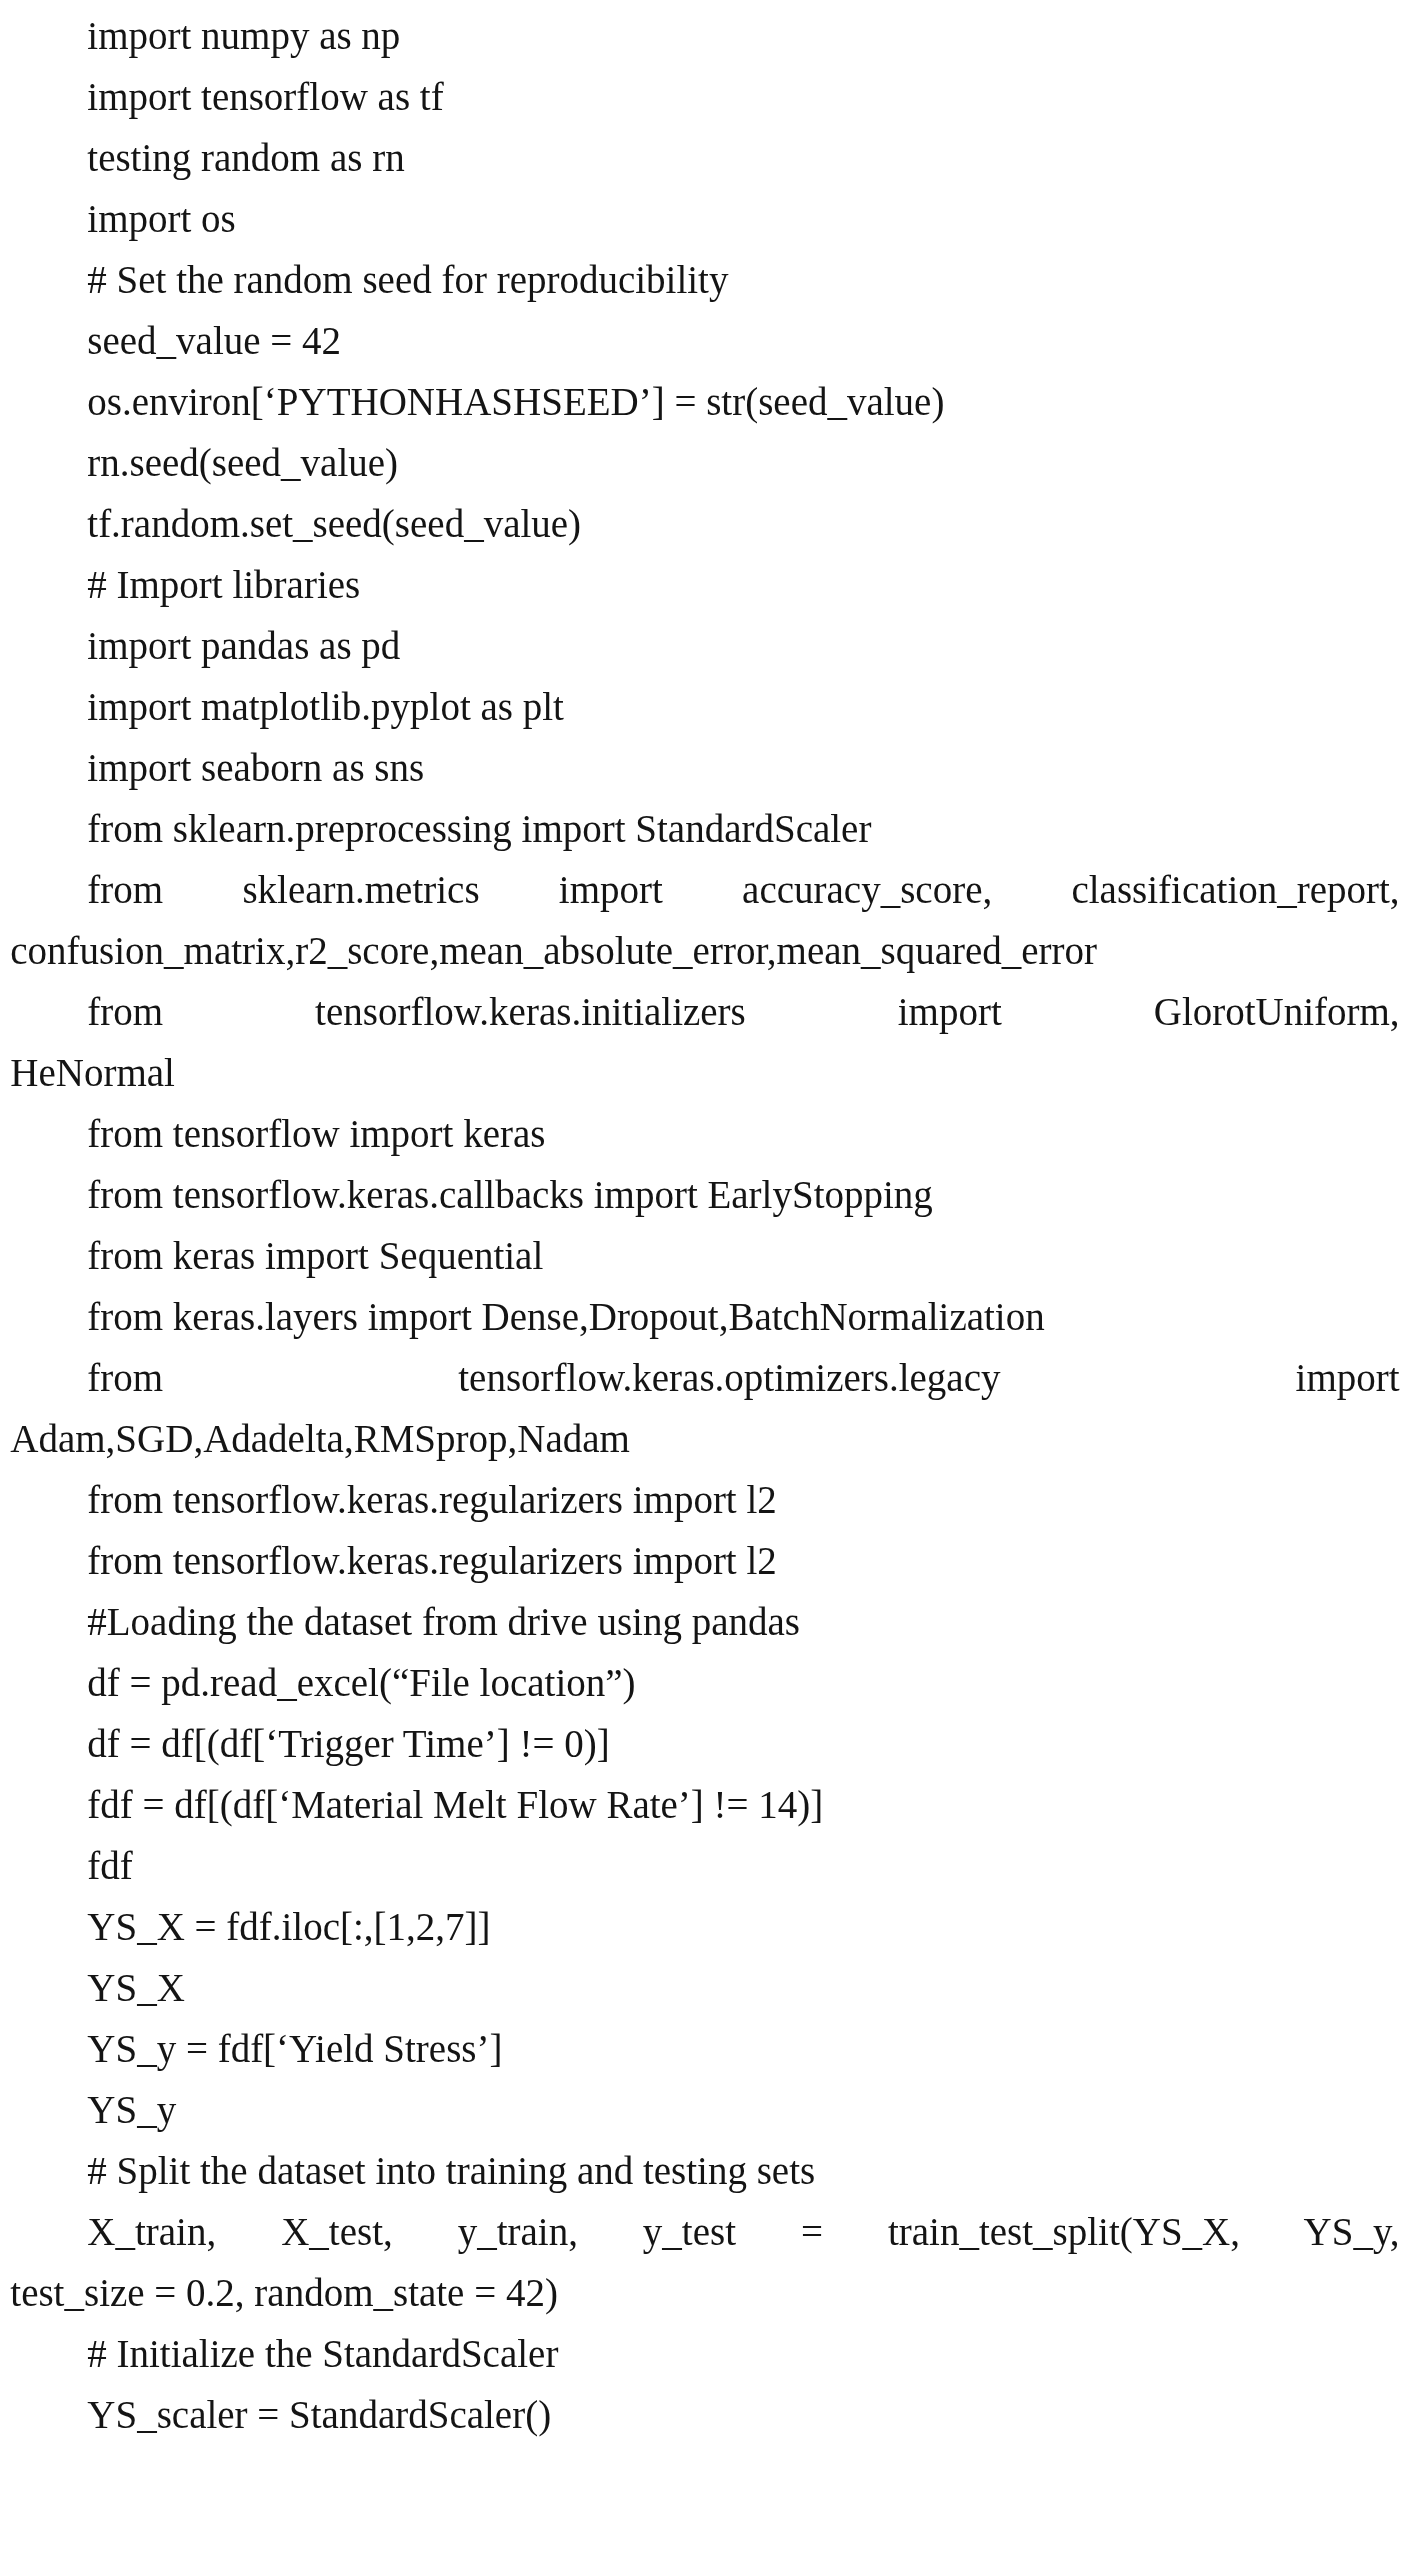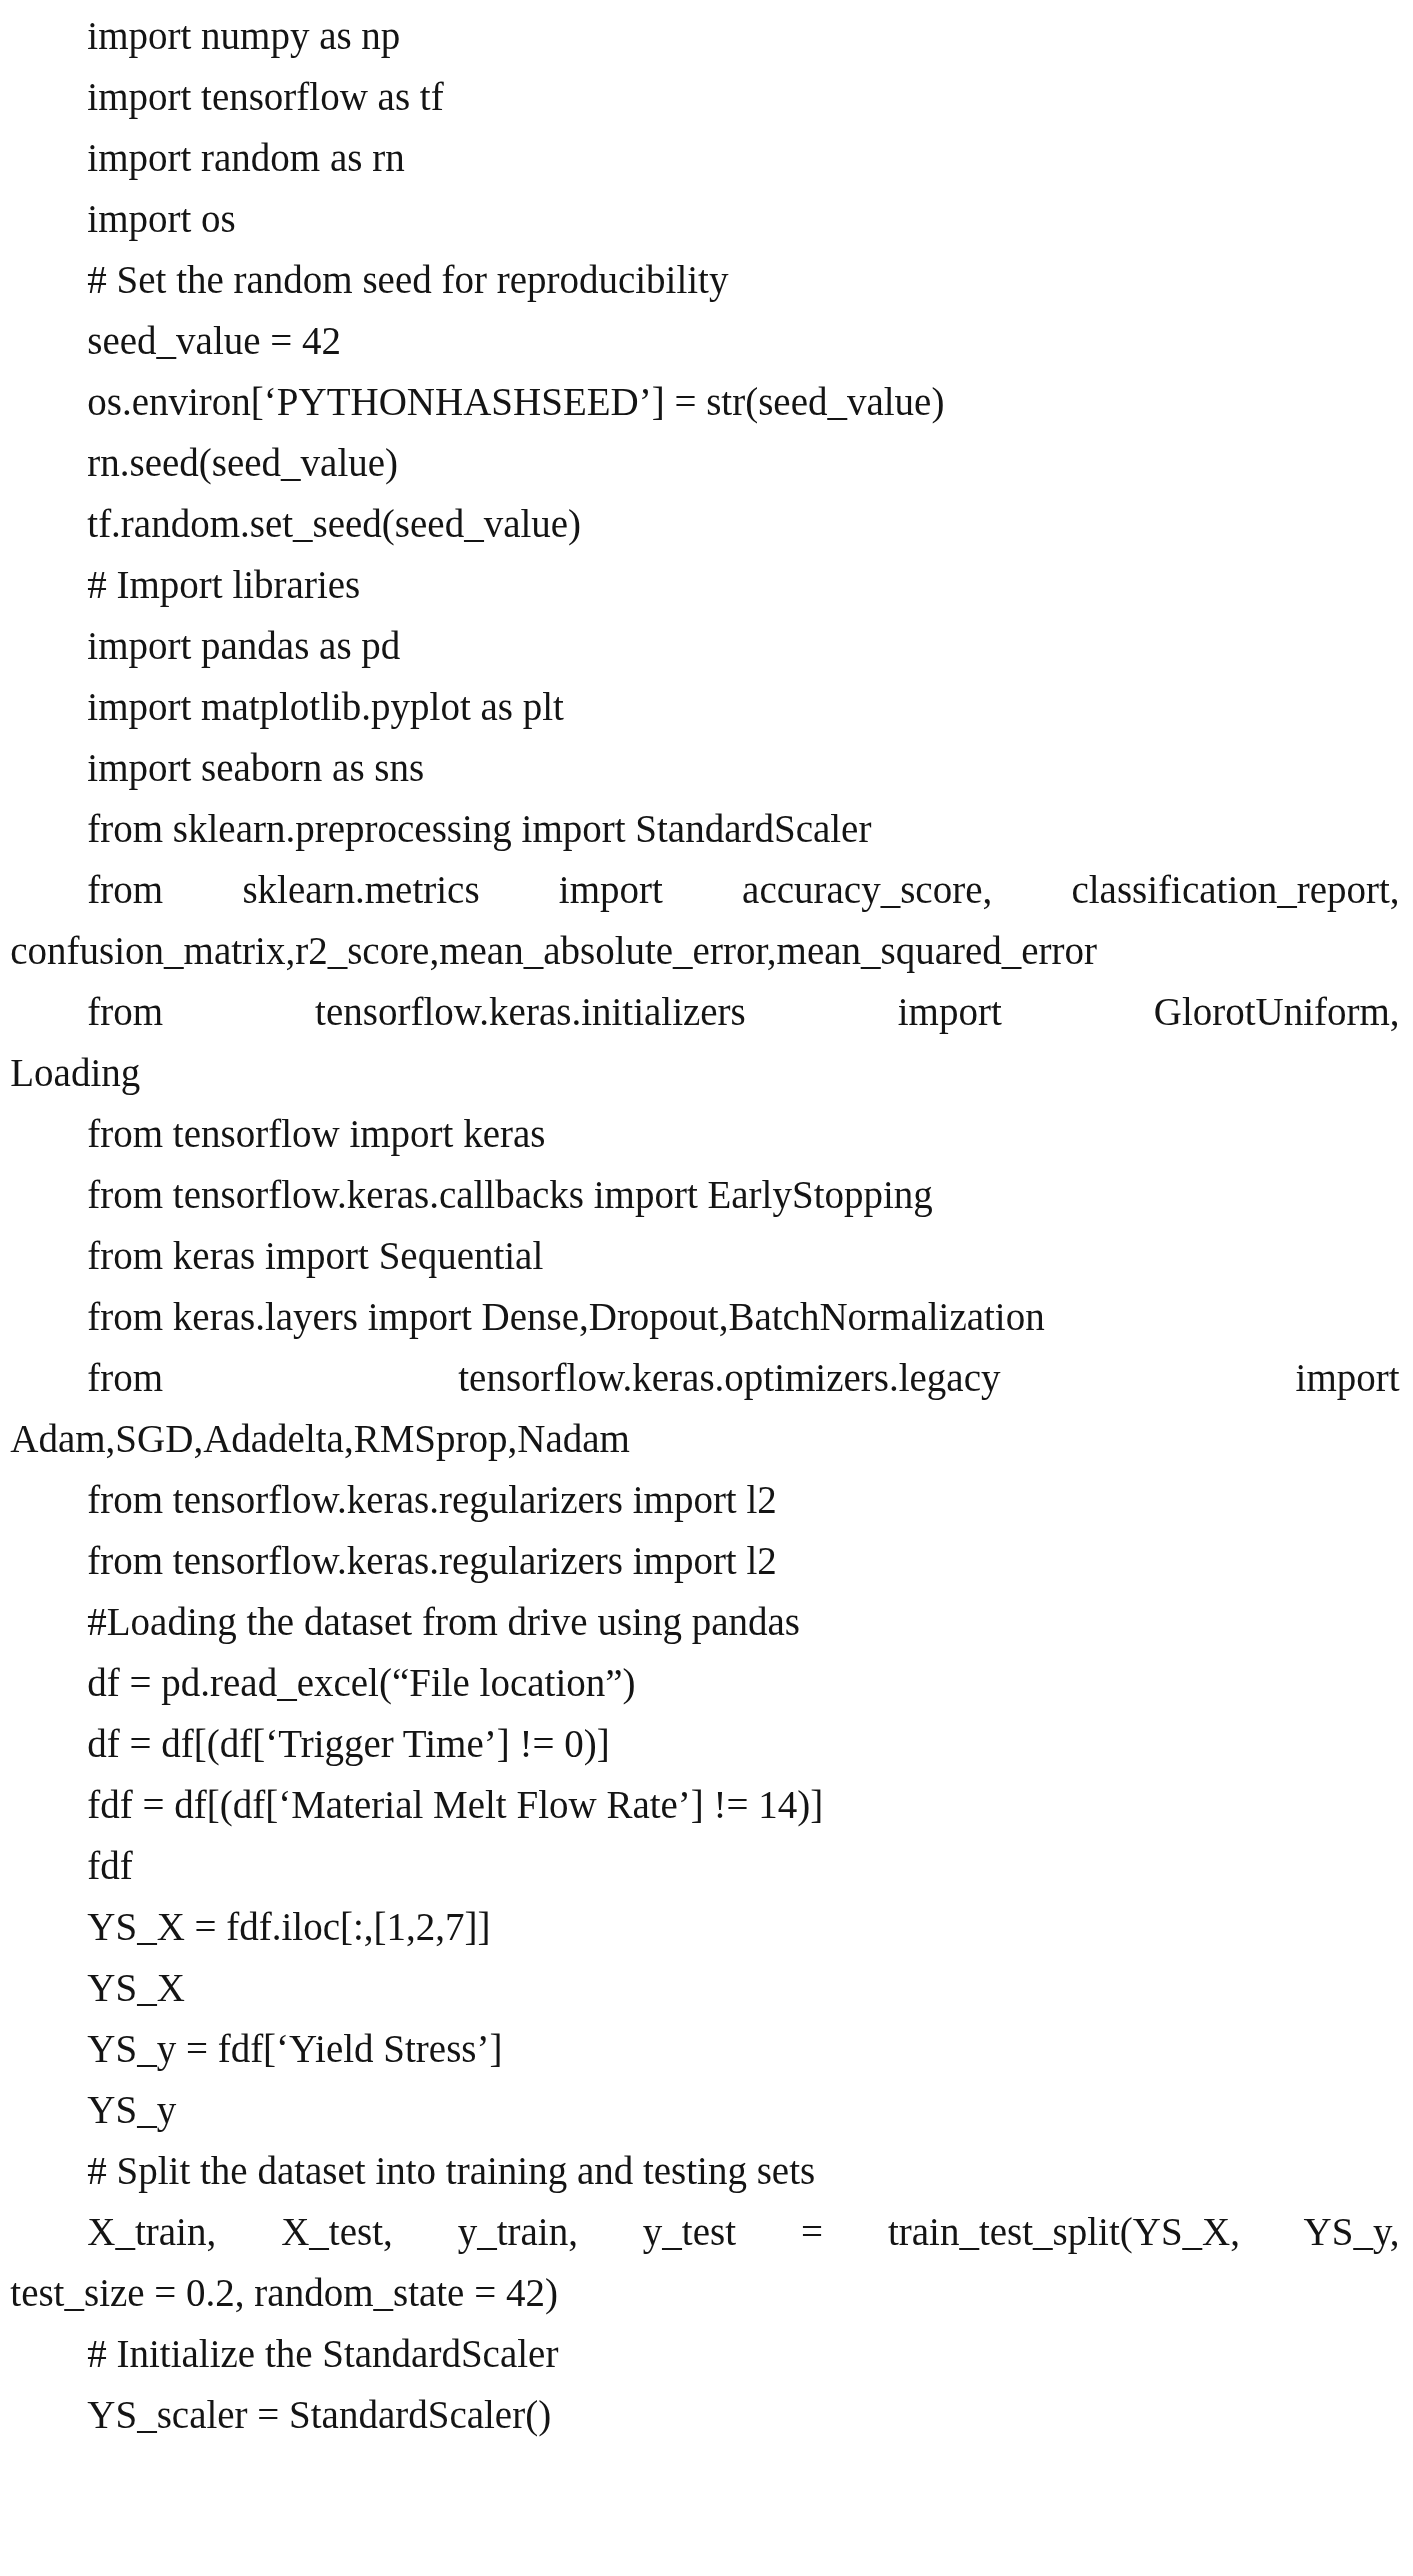--- a/index.html
+++ b/index.html
@@ -38,36 +38,36 @@
     text-justify: inter-word;
   }
 </style>
 </head>
 <body>
 
 <div class="page">
   <div class="code-block" style="color: rgb(20, 20, 20);">
       <p class="code-line indent">import numpy as np</p>
       <p class="code-line indent">import tensorflow as tf</p>
-      <p class="code-line indent">import random as rn</p>
+      <p class="code-line indent">testing random as rn</p>
       <p class="code-line indent">import os</p>
       <p class="code-line indent"># Set the random seed for reproducibility</p>
       <p class="code-line indent">seed_value = 42</p>
       <p class="code-line indent">os.environ[‘PYTHONHASHSEED’] = str(seed_value)</p>
       <p class="code-line indent">rn.seed(seed_value)</p>
       <p class="code-line indent">tf.random.set_seed(seed_value)</p>
       <p class="code-line indent"># Import libraries</p>
       <p class="code-line indent">import pandas as pd</p>
       <p class="code-line indent">import matplotlib.pyplot as plt</p>
       <p class="code-line indent">import seaborn as sns</p>
       <p class="code-line indent">from sklearn.preprocessing import StandardScaler</p>
       <p class="code-line indent justify">from sklearn.metrics import accuracy_score, classification_report,</p>
       <p class="code-line">confusion_matrix,r2_score,mean_absolute_error,mean_squared_error</p>
       <p class="code-line indent justify">from tensorflow.keras.initializers import GlorotUniform,</p>
-      <p class="code-line">Loading</p>
+      <p class="code-line">HeNormal</p>
       <p class="code-line indent">from tensorflow import keras</p>
       <p class="code-line indent">from tensorflow.keras.callbacks import EarlyStopping</p>
       <p class="code-line indent">from keras import Sequential</p>
       <p class="code-line indent">from keras.layers import Dense,Dropout,BatchNormalization</p>
       <p class="code-line indent justify">from tensorflow.keras.optimizers.legacy import</p>
       <p class="code-line">Adam,SGD,Adadelta,RMSprop,Nadam</p>
       <p class="code-line indent">from tensorflow.keras.regularizers import l2</p>
       <p class="code-line indent">from tensorflow.keras.regularizers import l2</p>
       <p class="code-line indent">#Loading the dataset from drive using pandas</p>
       <p class="code-line indent">df = pd.read_excel(“File location”)</p>

